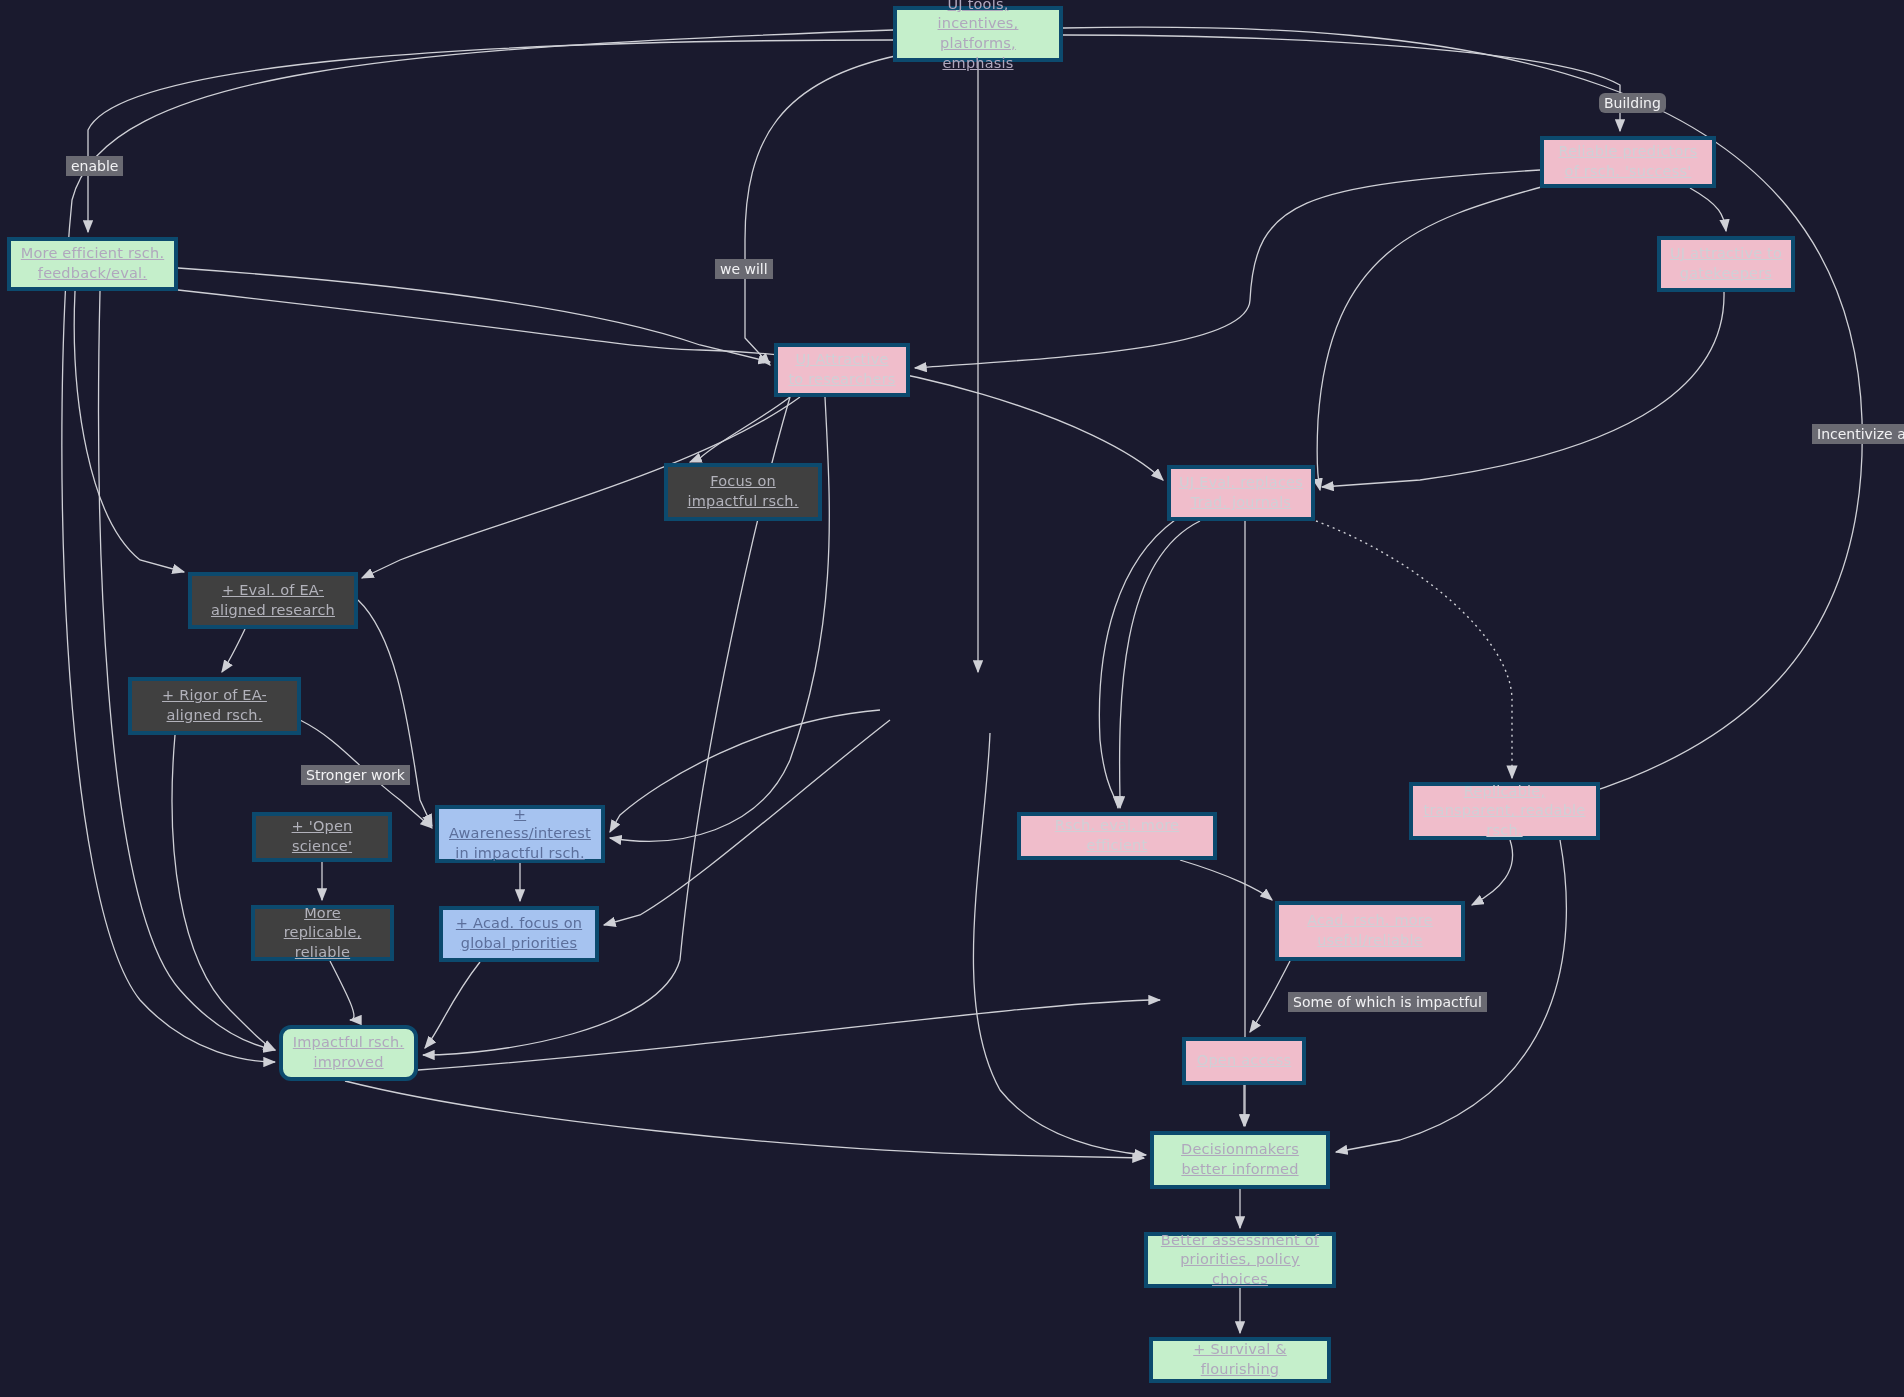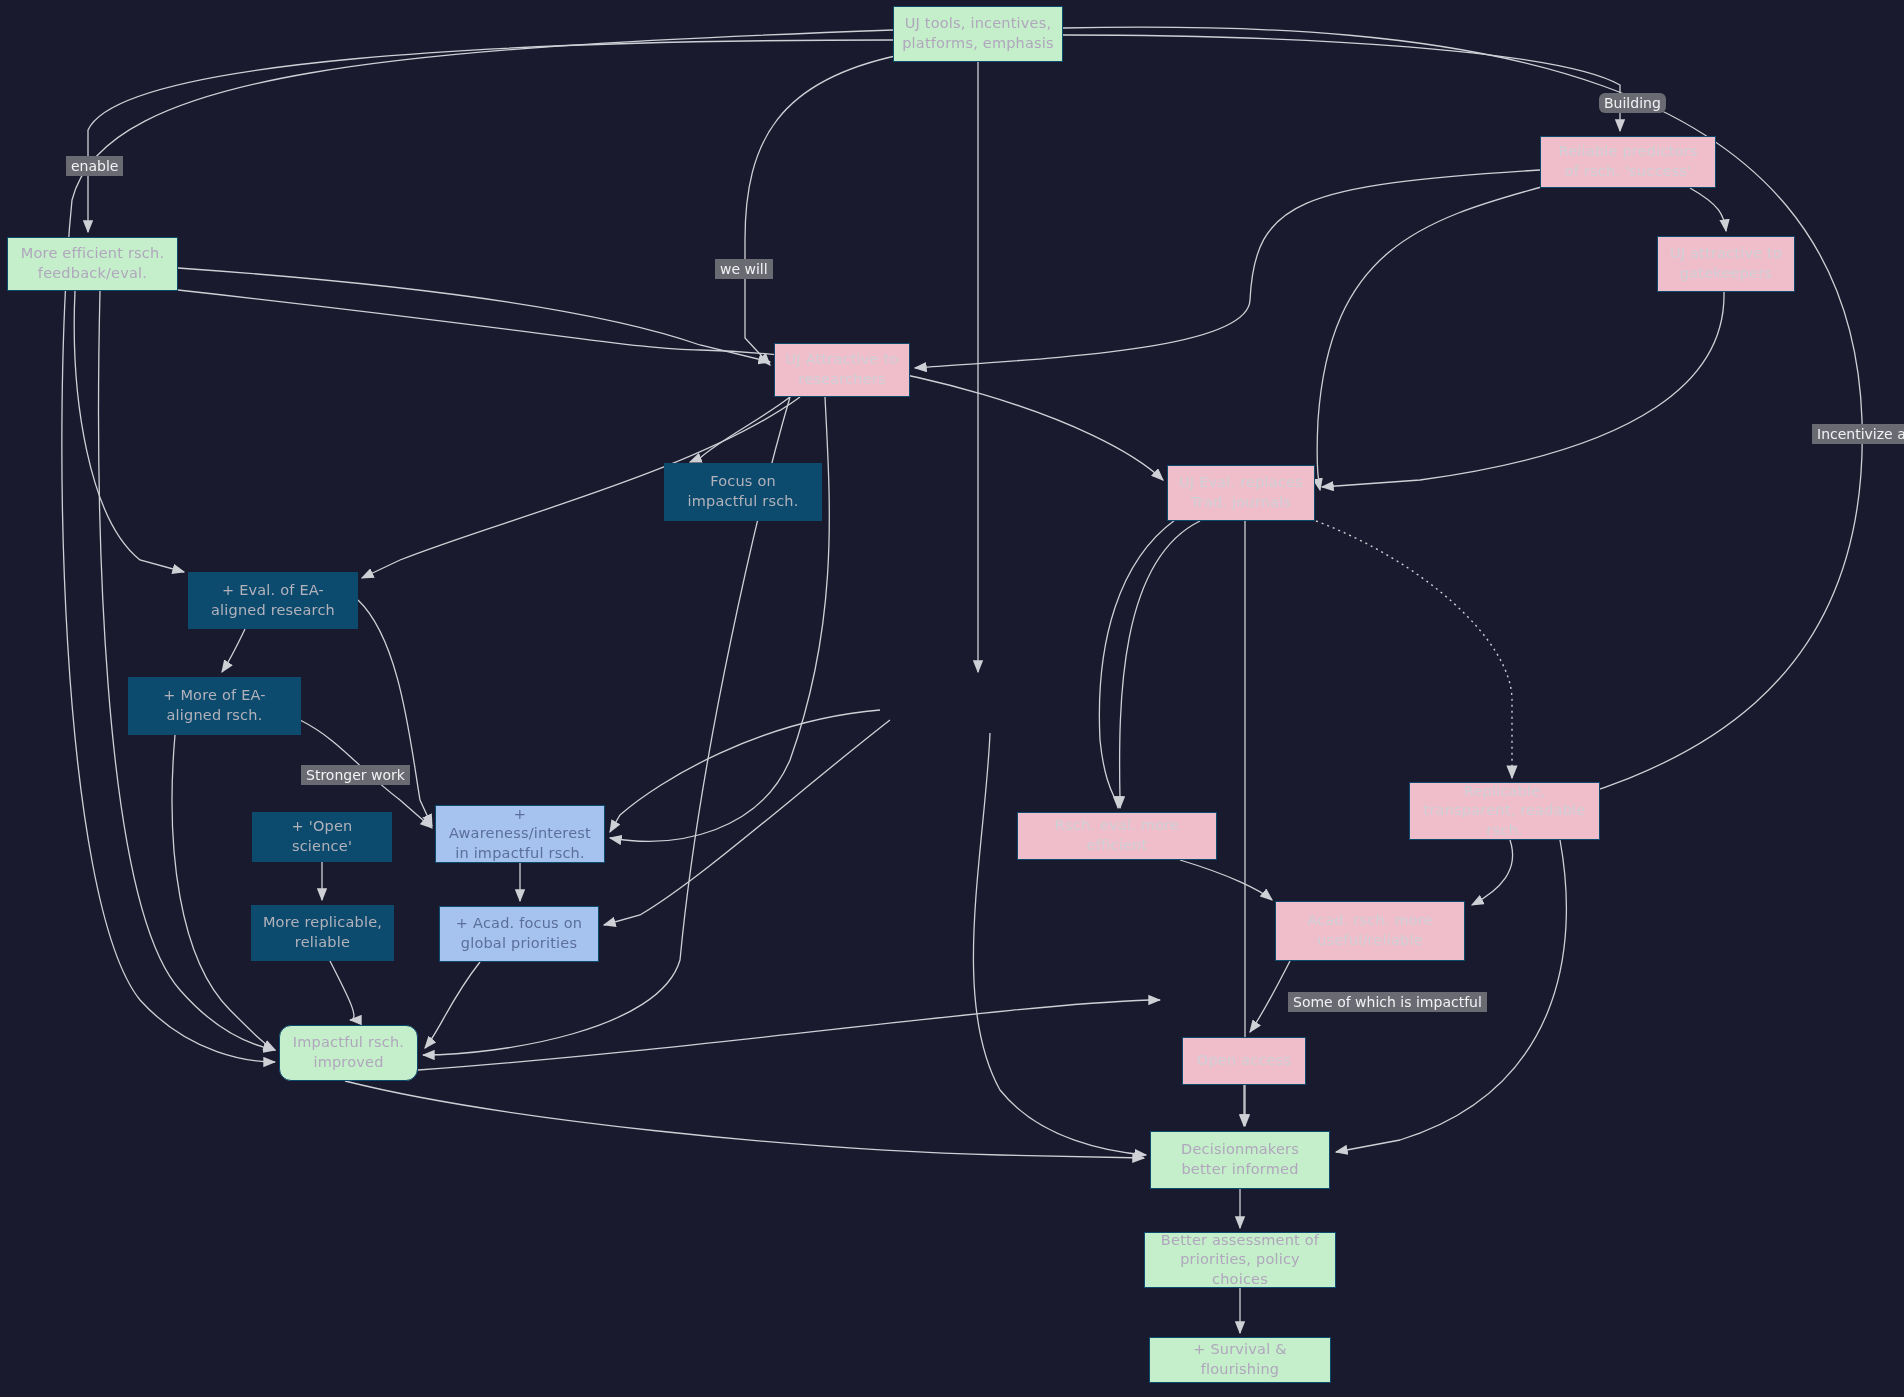--- a/index.html
+++ b/index.html
@@ -7,32 +7,33 @@
     position:relative;
     width:1904px;height:1397px;
     background:#1a1a2e;
     font-family:"DejaVu Sans","Liberation Sans",sans-serif;
     overflow:hidden;
   }
   #edges{position:absolute;inset:0;width:1904px;height:1397px;}
   .node{
     position:absolute;
     box-sizing:border-box;
-    border:1px solid #0c4a6e;
+    border:4px solid #0c4a6e;
     display:flex;align-items:center;justify-content:center;
     text-align:center;
     font-size:14.5px;
     line-height:1.35;
     padding:4px 8px;
     letter-spacing:.2px;
     z-index:3;
+    text-decoration:underline;
   }
   .green{background:#c5efcb;color:#b0a7bd;}
   .pink{background:#f0bdcb;color:#cfd0d6;}
-  .yellow{background:#0c4a6e;color:#b2b2bb;}
+  .yellow{background:#404040;color:#b2b2bb;}
   .blue{background:#a6c3f0;color:#5c6f9b;}
   .edge-label{
     position:absolute;
     background:#6a6a72;
     color:#f2f2f4;
     font-size:14px;
     padding:2px 5px;
     white-space:nowrap;
     z-index:4;
   }
@@ -138,21 +139,21 @@
   </svg>
 
   <div class="node green" style="left:893px;top:6px;width:170px;height:56px;">UJ tools, incentives, platforms, emphasis</div>
   <div class="node pink" style="left:1540px;top:136px;width:176px;height:52px;">Reliable predictors of rsch. 'success'</div>
   <div class="node pink" style="left:1657px;top:236px;width:138px;height:56px;">UJ attractive to gatekeepers</div>
   <div class="node green" style="left:7px;top:237px;width:171px;height:54px;">More efficient rsch. feedback/eval.</div>
   <div class="node pink" style="left:774px;top:343px;width:136px;height:54px;">UJ Attractive to researchers</div>
   <div class="node yellow" style="left:664px;top:463px;width:158px;height:58px;">Focus on impactful rsch.</div>
   <div class="node pink" style="left:1167px;top:465px;width:148px;height:56px;">UJ Eval. replaces Trad. journals</div>
   <div class="node yellow" style="left:188px;top:572px;width:170px;height:57px;">+ Eval. of EA-aligned research</div>
-  <div class="node yellow" style="left:128px;top:677px;width:173px;height:58px;">+ More of EA-aligned rsch.</div>
+  <div class="node yellow" style="left:128px;top:677px;width:173px;height:58px;">+ Rigor of EA-aligned rsch.</div>
   <div class="node yellow" style="left:252px;top:812px;width:140px;height:50px;">+ 'Open science'</div>
   <div class="node blue" style="left:435px;top:805px;width:170px;height:58px;">+ Awareness/interest in impactful rsch.</div>
   <div class="node pink" style="left:1017px;top:812px;width:200px;height:48px;">Rsch. eval. more efficient</div>
   <div class="node pink" style="left:1409px;top:782px;width:191px;height:58px;">Replicable, transparent, readable rsch.</div>
   <div class="node yellow" style="left:251px;top:905px;width:143px;height:56px;">More replicable, reliable</div>
   <div class="node blue" style="left:439px;top:906px;width:160px;height:56px;">+ Acad. focus on global priorities</div>
   <div class="node pink" style="left:1275px;top:901px;width:190px;height:60px;">Acad. rsch. more useful/reliable</div>
   <div class="node green" style="left:279px;top:1025px;width:139px;height:56px;border-radius:12px;">Impactful rsch. improved</div>
   <div class="node pink" style="left:1182px;top:1037px;width:124px;height:48px;">Open access</div>
   <div class="node green" style="left:1150px;top:1131px;width:180px;height:58px;">Decisionmakers better informed</div>

